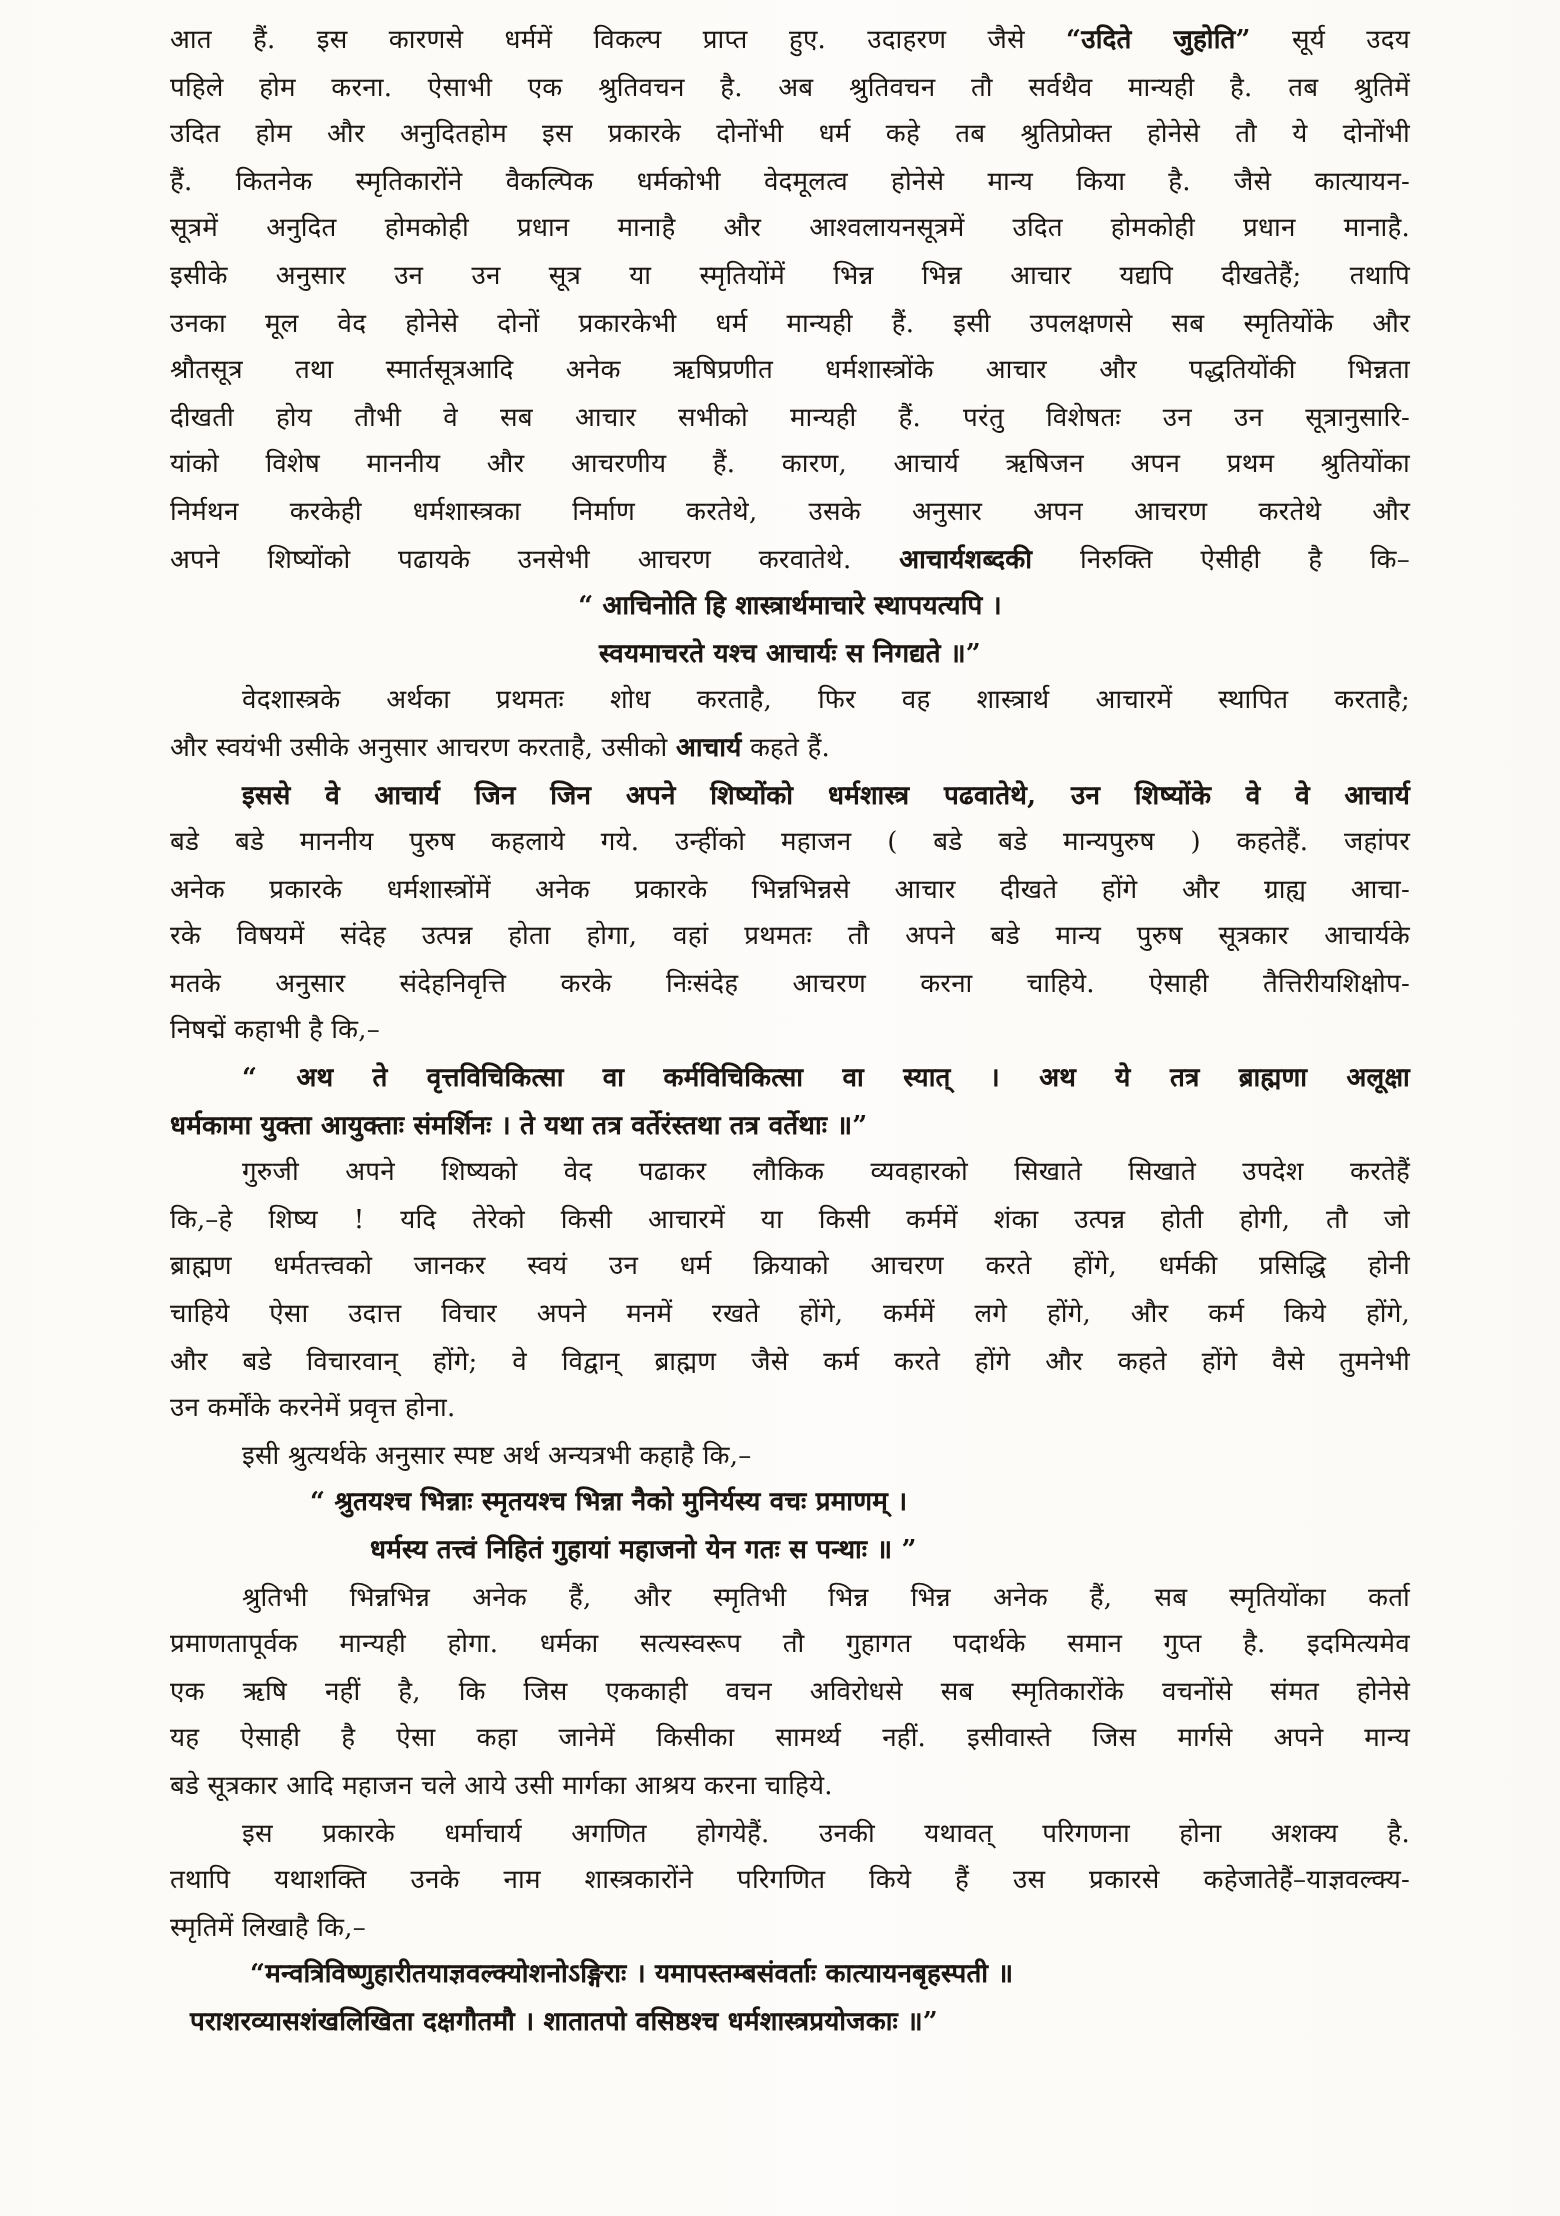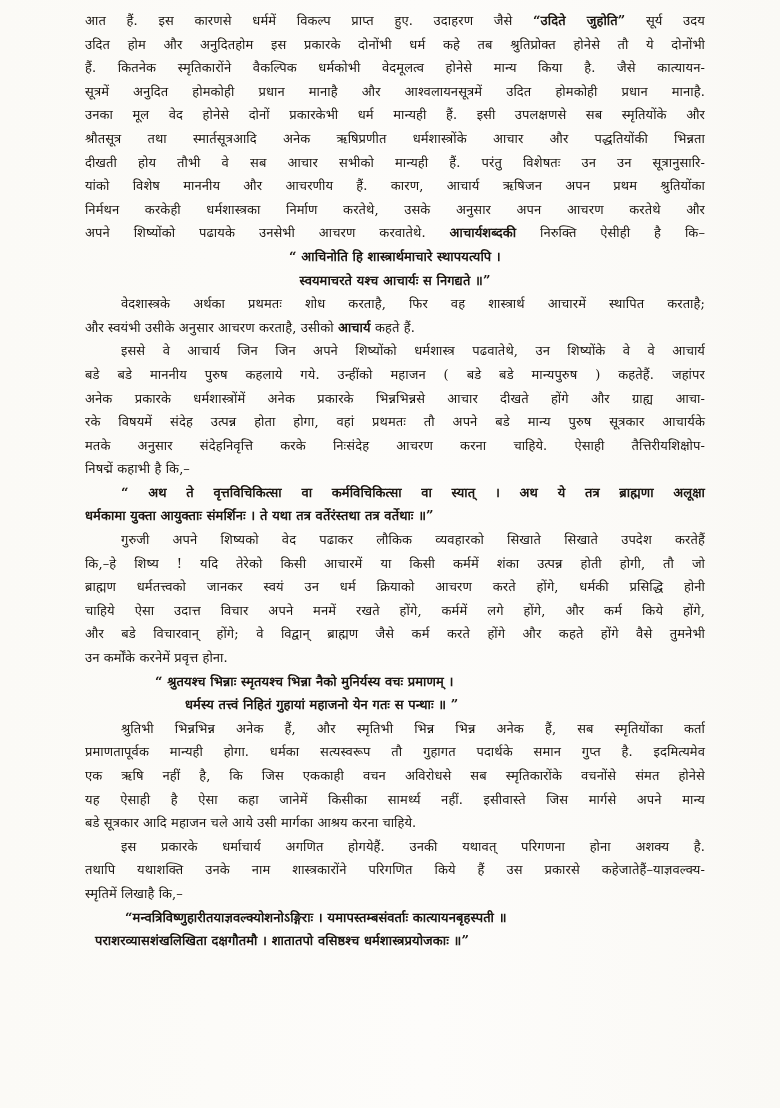--- a/index.html
+++ b/index.html
@@ -40,47 +40,50 @@
   
   .line.c { text-align: center; }
   .b { font-weight: bold; }
 </style>
 </head>
 <body>
 
 <div class="page">
   <div class="text-block">
       <div class="line j"><span>आत हैं. इस कारणसे धर्ममें विकल्प प्राप्त हुए. उदाहरण जैसे </span><span class="b">“उदिते जुहोति”</span><span> सूर्य उदय</span></div>
+      <div class="line j"><span>पहिले होम करना. ऐसाभी एक श्रुतिवचन है. अब श्रुतिवचन तौ सर्वथैव मान्यही है. तब श्रुतिमें</span></div>
       <div class="line j"><span>उदित होम और अनुदितहोम इस प्रकारके दोनोंभी धर्म कहे तब श्रुतिप्रोक्त होनेसे तौ ये दोनोंभी</span></div>
       <div class="line j"><span>हैं. कितनेक स्मृतिकारोंने वैकल्पिक धर्मकोभी वेदमूलत्व होनेसे मान्य किया है. जैसे कात्यायन-</span></div>
       <div class="line j"><span>सूत्रमें अनुदित होमकोही प्रधान मानाहै और आश्वलायनसूत्रमें उदित होमकोही प्रधान मानाहै.</span></div>
+      <div class="line j"><span>इसीके अनुसार उन उन सूत्र या स्मृतियोंमें भिन्न भिन्न आचार यद्यपि दीखतेहैं; तथापि</span></div>
       <div class="line j"><span>उनका मूल वेद होनेसे दोनों प्रकारकेभी धर्म मान्यही हैं. इसी उपलक्षणसे सब स्मृतियोंके और</span></div>
       <div class="line j"><span>श्रौतसूत्र तथा स्मार्तसूत्रआदि अनेक ऋषिप्रणीत धर्मशास्त्रोंके आचार और पद्धतियोंकी भिन्नता</span></div>
       <div class="line j"><span>दीखती होय तौभी वे सब आचार सभीको मान्यही हैं. परंतु विशेषतः उन उन सूत्रानुसारि-</span></div>
       <div class="line j"><span>यांको विशेष माननीय और आचरणीय हैं. कारण, आचार्य ऋषिजन अपन प्रथम श्रुतियोंका</span></div>
       <div class="line j"><span>निर्मथन करकेही धर्मशास्त्रका निर्माण करतेथे, उसके अनुसार अपन आचरण करतेथे और</span></div>
       <div class="line j"><span>अपने शिष्योंको पढायके उनसेभी आचरण करवातेथे. </span><span class="b">आचार्यशब्दकी</span><span> निरुक्ति ऐसीही है कि–</span></div>
       <div class="line c"><span class="b">“ आचिनोति हि शास्त्रार्थमाचारे स्थापयत्यपि ।</span></div>
       <div class="line c"><span class="b">स्वयमाचरते यश्च आचार्यः स निगद्यते ॥”</span></div>
       <div class="line j" style="padding-left: 36px;"><span>वेदशास्त्रके अर्थका प्रथमतः शोध करताहै, फिर वह शास्त्रार्थ आचारमें स्थापित करताहै;</span></div>
       <div class="line l"><span>और स्वयंभी उसीके अनुसार आचरण करताहै, उसीको </span><span class="b">आचार्य</span><span> कहते हैं.</span></div>
-      <div class="line j" style="padding-left: 36px;"><span>इससे वे आचार्य जिन जिन अपने शिष्योंको धर्मशास्त्र पढवातेथे, उन शिष्योंके वे वे आचार्य</span></div>
+      <div class="line j" style="padding-left: 36px; font-weight: bold;"><span>इससे वे आचार्य जिन जिन अपने शिष्योंको धर्मशास्त्र पढवातेथे, उन शिष्योंके वे वे आचार्य</span></div>
       <div class="line j"><span>बडे बडे माननीय पुरुष कहलाये गये. उन्हींको महाजन ( बडे बडे मान्यपुरुष ) कहतेहैं. जहांपर</span></div>
       <div class="line j"><span>अनेक प्रकारके धर्मशास्त्रोंमें अनेक प्रकारके भिन्नभिन्नसे आचार दीखते होंगे और ग्राह्य आचा-</span></div>
       <div class="line j"><span>रके विषयमें संदेह उत्पन्न होता होगा, वहां प्रथमतः तौ अपने बडे मान्य पुरुष सूत्रकार आचार्यके</span></div>
       <div class="line j"><span>मतके अनुसार संदेहनिवृत्ति करके निःसंदेह आचरण करना चाहिये. ऐसाही तैत्तिरीयशिक्षोप-</span></div>
       <div class="line l"><span>निषद्में कहाभी है कि,–</span></div>
       <div class="line j" style="padding-left: 36px;"><span class="b">“ अथ ते वृत्तविचिकित्सा वा कर्मविचिकित्सा वा स्यात् । अथ ये तत्र ब्राह्मणा अलूक्षा</span></div>
       <div class="line l"><span class="b">धर्मकामा युक्ता आयुक्ताः संमर्शिनः । ते यथा तत्र वर्तेरंस्तथा तत्र वर्तेथाः ॥”</span></div>
       <div class="line j" style="padding-left: 36px;"><span>गुरुजी अपने शिष्यको वेद पढाकर लौकिक व्यवहारको सिखाते सिखाते उपदेश करतेहैं</span></div>
       <div class="line j"><span>कि,–हे शिष्य ! यदि तेरेको किसी आचारमें या किसी कर्ममें शंका उत्पन्न होती होगी, तौ जो</span></div>
       <div class="line j"><span>ब्राह्मण धर्मतत्त्वको जानकर स्वयं उन धर्म क्रियाको आचरण करते होंगे, धर्मकी प्रसिद्धि होनी</span></div>
       <div class="line j"><span>चाहिये ऐसा उदात्त विचार अपने मनमें रखते होंगे, कर्ममें लगे होंगे, और कर्म किये होंगे,</span></div>
       <div class="line j"><span>और बडे विचारवान् होंगे; वे विद्वान् ब्राह्मण जैसे कर्म करते होंगे और कहते होंगे वैसे तुमनेभी</span></div>
       <div class="line l"><span>उन कर्मोंके करनेमें प्रवृत्त होना.</span></div>
+      <div class="line l" style="padding-left: 36px;"><span>इसी श्रुत्यर्थके अनुसार स्पष्ट अर्थ अन्यत्रभी कहाहै कि,–</span></div>
       <div class="line l" style="padding-left: 70px;"><span class="b">“ श्रुतयश्च भिन्नाः स्मृतयश्च भिन्ना नैको मुनिर्यस्य वचः प्रमाणम् ।</span></div>
       <div class="line l" style="padding-left: 100px;"><span class="b">धर्मस्य तत्त्वं निहितं गुहायां महाजनो येन गतः स पन्थाः ॥ ”</span></div>
       <div class="line j" style="padding-left: 36px;"><span>श्रुतिभी भिन्नभिन्न अनेक हैं, और स्मृतिभी भिन्न भिन्न अनेक हैं, सब स्मृतियोंका कर्ता</span></div>
       <div class="line j"><span>प्रमाणतापूर्वक मान्यही होगा. धर्मका सत्यस्वरूप तौ गुहागत पदार्थके समान गुप्त है. इदमित्यमेव</span></div>
       <div class="line j"><span>एक ऋषि नहीं है, कि जिस एककाही वचन अविरोधसे सब स्मृतिकारोंके वचनोंसे संमत होनेसे</span></div>
       <div class="line j"><span>यह ऐसाही है ऐसा कहा जानेमें किसीका सामर्थ्य नहीं. इसीवास्ते जिस मार्गसे अपने मान्य</span></div>
       <div class="line l"><span>बडे सूत्रकार आदि महाजन चले आये उसी मार्गका आश्रय करना चाहिये.</span></div>
       <div class="line j" style="padding-left: 36px;"><span>इस प्रकारके धर्माचार्य अगणित होगयेहैं. उनकी यथावत् परिगणना होना अशक्य है.</span></div>
       <div class="line j"><span>तथापि यथाशक्ति उनके नाम शास्त्रकारोंने परिगणित किये हैं उस प्रकारसे कहेजातेहैं–याज्ञवल्क्य-</span></div>
       <div class="line l"><span>स्मृतिमें लिखाहै कि,–</span></div>

